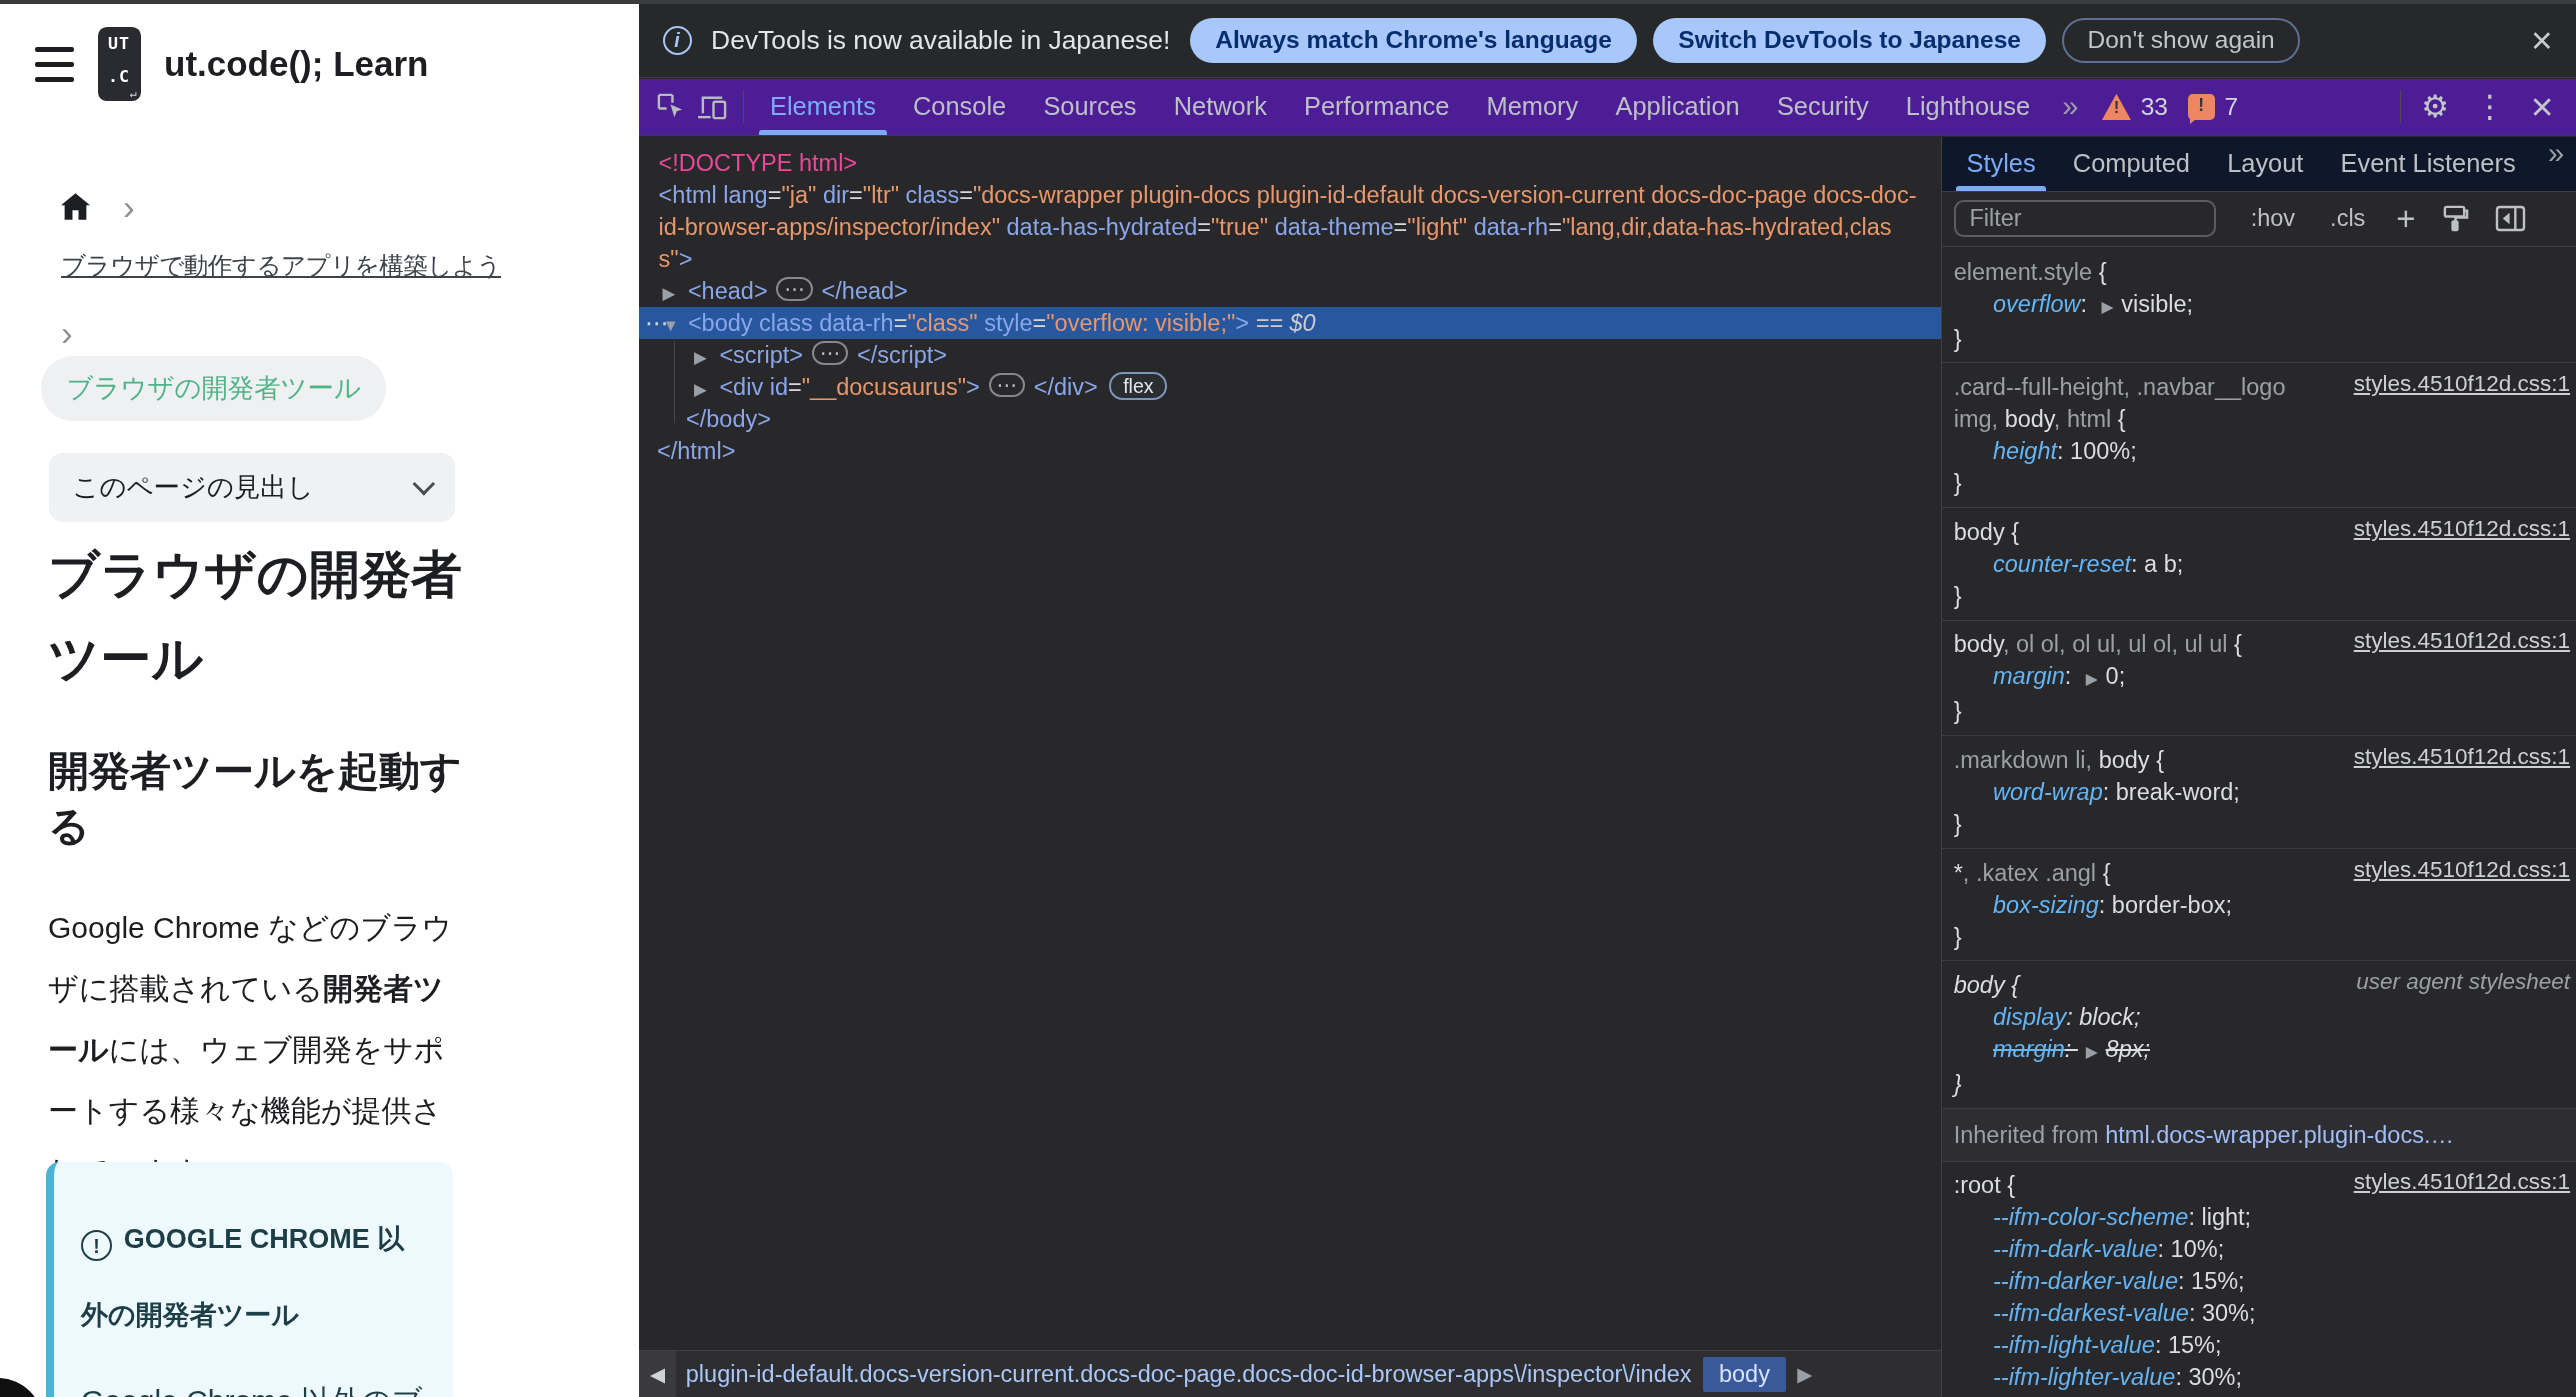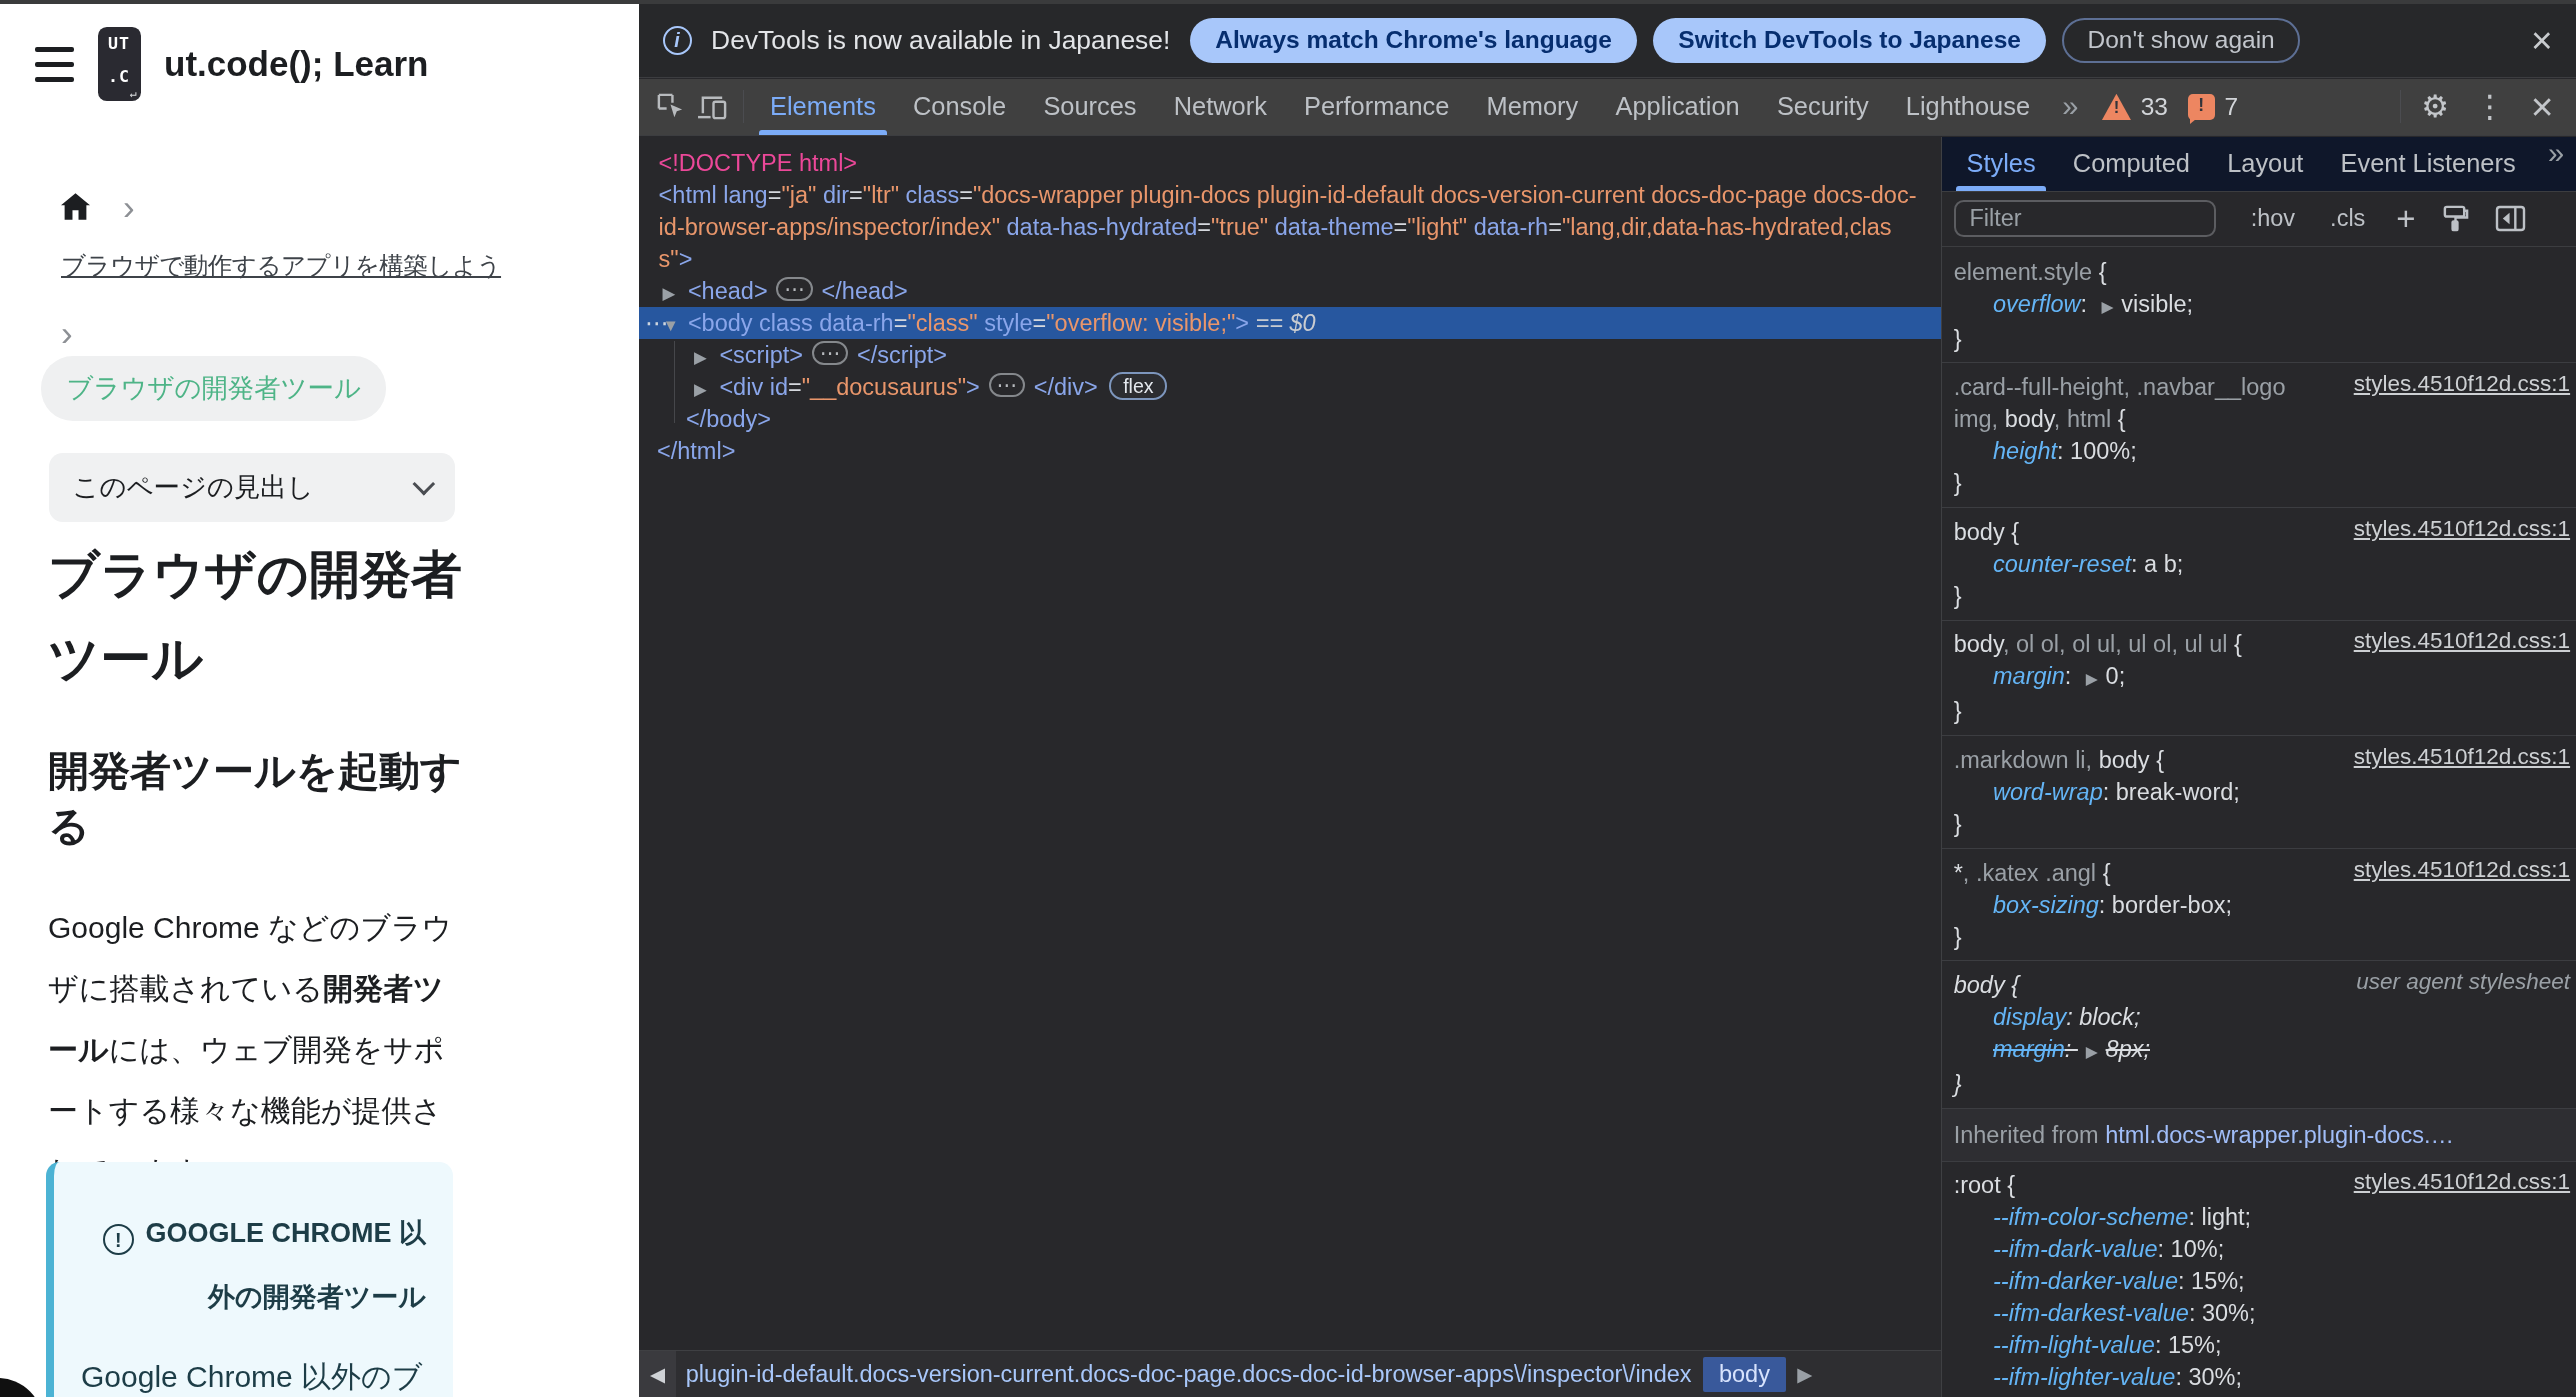--- a/index.html
+++ b/index.html
@@ -34,21 +34,21 @@
   .chev-down { width:15.7px; height:15.7px; border-right:3.9px solid #4a4d52; border-bottom:3.9px solid #4a4d52;
                transform:rotate(45deg); margin-top:-7.8px; }
 
   #doc-h1 { position:absolute; left:48px; top:529px; width:431px; font-size:51px; line-height:84px; font-weight:bold; color:#1c1e21; }
   #doc-h2 { position:absolute; left:48px; top:740px; width:450px; font-size:41px; font-weight:bold; color:#1c1e21; }
   #doc-p  { position:absolute; left:48px; top:893px; width:411px; font-size:30px; line-height:61px; color:#1c1e21; }
   #doc-p b { font-weight:bold; }
 
   #admon { position:absolute; left:46px; top:1158px; width:407px; height:391px; background:#eef9fd;
            border-left:8.8px solid #4cb3d4; border-radius:13.7px; padding:39px 27px 0 27px; color:#1d3d47; }
-  #admon-title { font-size:27px; font-weight:bold; line-height:64px;text-align:right; }
+  #admon-title { font-size:27px; font-weight:bold; line-height:76px; }
   .adm-ico { display:inline-flex; width:31px; height:31px; border:2.9px solid #1d3d47; border-radius:50%;
              align-items:center; justify-content:center; font-size:19.6px; font-weight:bold; margin-right:11.7px; vertical-align:-4.9px; }
   #admon-body { margin-top:17.6px; font-size:30px; line-height:61px; }
   #fab { position:absolute; left:-47px; top:1374px; width:90px; height:90px; border-radius:50%; background:#101010; }
 
   
   #devtools { position:absolute; left:639px; top:3.9px; width:1937px; height:1394px; background:#28282b; color:#bdc1c6; }
   
   #infobar { position:absolute; left:0; top:0; width:100%; height:74px; background:#27282a; border-bottom:1px solid #3c3d40;
              display:flex; align-items:center; gap:19.6px; padding:0 23.5px; }
@@ -58,21 +58,21 @@
   #infobar-actions { display:flex; gap:15.7px; align-items:center; }
   .pill-btn { height:45px; border-radius:22.5px; background:#a8c7fa; color:#062e6f; font-size:24.5px; font-weight:bold;
               display:inline-flex; align-items:center; padding:0 25.4px; border:none; cursor:pointer; white-space:nowrap;
               font-family:"Liberation Sans", sans-serif; }
   .ghost-btn { height:45px; border-radius:22.5px; background:transparent; border:2px solid #5d6f94; color:#c2c6cc;
                font-size:24.5px; display:inline-flex; align-items:center; padding:0 23.5px; cursor:pointer; white-space:nowrap;
                font-family:"Liberation Sans", sans-serif; }
   #infobar-close { margin-left:auto; font-size:37px; color:#c8cbce; cursor:pointer; line-height:1; }
 
   
-  #dt-toolbar { position:absolute; left:0; top:75px; width:100%; height:57px; background:#404040; border-bottom:1px solid #3c3d40;
+  #dt-toolbar { position:absolute; left:0; top:75px; width:100%; height:57px; background:#4c1d95; border-bottom:1px solid #3c3d40;
                 display:flex; align-items:center; padding:0 9.8px; }
   .tb-ico { width:43px; height:43px; display:flex; align-items:center; justify-content:center; cursor:pointer; flex:0 0 auto; }
   .tb-sep { width:1px; height:33px; background:#4b4c50; margin:0 7.8px; flex:0 0 auto; }
   #dt-tabs { display:flex; height:100%; align-items:stretch; }
   .dt-tab { display:flex; align-items:center; padding:0 18.6px; font-size:25.4px; color:#bdc1c6; position:relative; cursor:pointer; white-space:nowrap; }
   .dt-tab.active { color:#7cacf8; }
   .dt-tab.active::after { content:""; position:absolute; left:7.8px; right:7.8px; bottom:0; height:4.9px; background:#7cacf8; border-radius:2.9px 2.9px 0 0; }
   .more-tabs { font-size:29px; color:#9aa0a6; padding:0 13.7px; cursor:pointer; }
   .badge-wrap { display:flex; align-items:center; gap:9.8px; margin:0 9.8px; cursor:pointer; }
   .warn-tri { width:29px; height:26.4px; background:#ed8661; clip-path:polygon(50% 0,100% 100%,0 100%); position:relative; }

